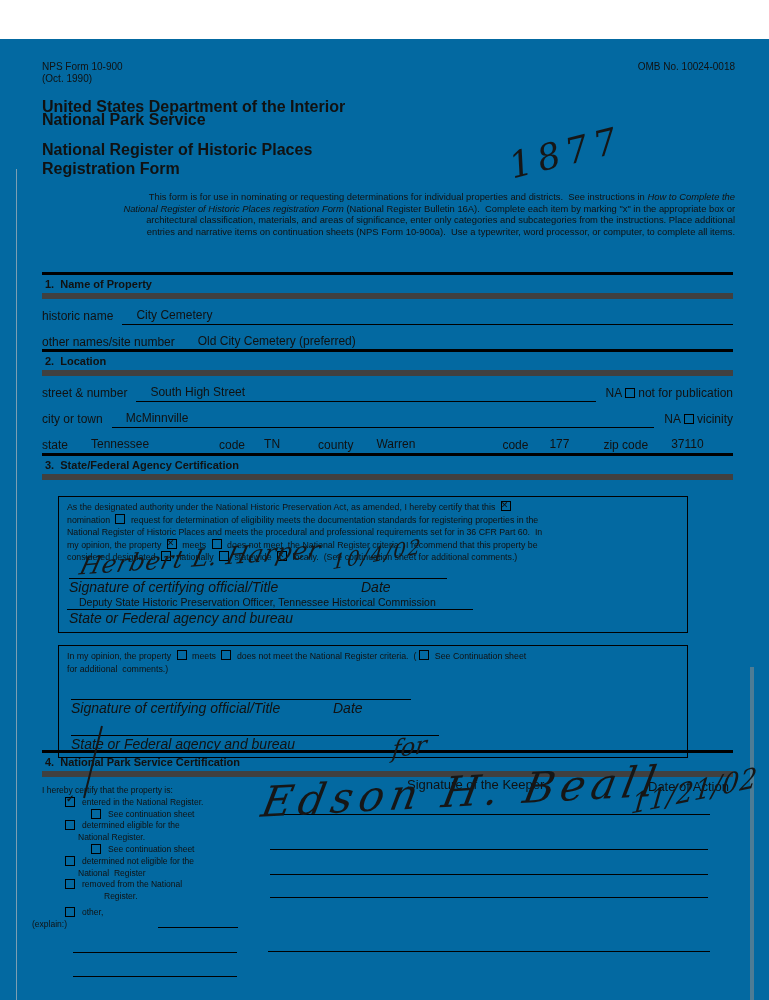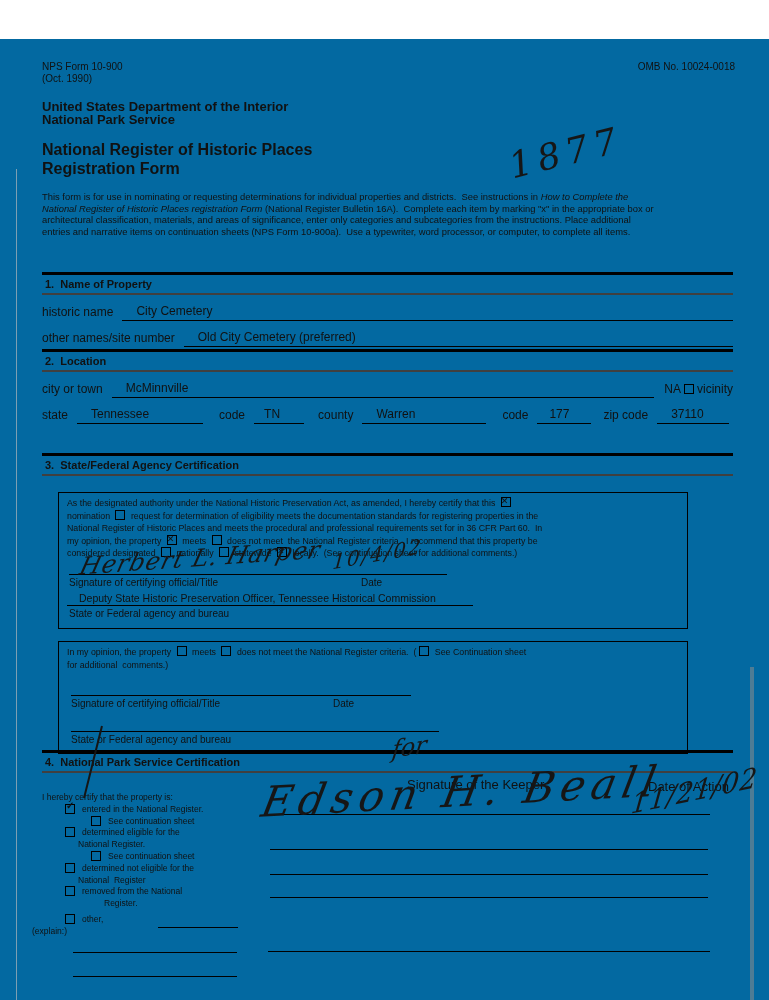--- a/index.html
+++ b/index.html
@@ -6,52 +6,52 @@
   .page{position:relative;width:769px;height:1000px;background:#0369a1;overflow:hidden;
         font-family:"Liberation Sans",sans-serif;color:#111;margin-top:39px;}
   
   .scan-left{position:absolute;left:16px;top:130px;width:1px;height:860px;background:#bdbdbd;opacity:.65;}
   .scan-right{position:absolute;left:750px;top:628px;width:4px;height:372px;background:#8d8d8d;opacity:.55;}
   .scan-bottom{position:absolute;left:22px;top:991px;width:330px;height:1px;background:#cfcfcf;}
 
   .header{padding:22px 34px 0 42px;}
   .hrow{display:flex;justify-content:space-between;align-items:flex-start;}
   .small{font-size:10px;line-height:11.5px;}
-  .dept{margin-top:17px;font-weight:bold;font-size:13px;line-height:12.5px;}
+  .dept{margin-top:17px;font-weight:bold;font-size:16px;line-height:12.5px;}
   .title{margin-top:15px;font-weight:bold;font-size:16px;line-height:18.5px;}
   .instructions{margin-top:13px;font-size:9.4px;line-height:11.7px;}
-  .ins-line{white-space:pre;}
+  .ins-line{white-space:pre;text-align:right;}
   .it{font-style:italic;}
 
   .sec{position:absolute;left:42px;right:36px;}
   .sec1{top:233px;} .sec2{top:310px;} .sec3{top:414px;} .sec4{top:711px;}
-  .sec-head{border-top:3px solid #000;border-bottom:2px solid #404040;font-weight:bold;
+  .sec-head{border-top:3px solid #000;border-bottom:6px solid #404040;font-weight:bold;
             font-size:11px;padding:3px 0 3px 3px;white-space:pre;}
 
   .frow{display:flex;align-items:flex-end;margin-top:9px;font-size:12px;}
   .flabel{white-space:nowrap;padding-right:9px;padding-bottom:2px;}
   .fval{flex:1;border-bottom:1.5px solid #000;padding:0 0 2px 14px;white-space:nowrap;}
   .fval.fixed{flex:none;}
   .na-group{white-space:nowrap;padding-left:10px;padding-bottom:2px;}
 
   .cb{display:inline-block;width:8px;height:8px;border:1.2px solid #000;line-height:8px;
       text-align:center;vertical-align:-1px;margin:0 3px;position:relative;}
   .cb i{font-style:normal;font-size:9px;line-height:8px;position:absolute;left:-1px;top:-1px;}
   .cb i.chk{font-weight:bold;font-size:10px;left:0;top:-3px;}
 
   .cert-box{margin:16px 0 0 16px;width:612px;border:1.5px solid #000;
             padding:4px 8px 4px 8px;font-size:8.8px;line-height:12.6px;}
   .box-line{white-space:pre;}
   .sig-area{position:relative;height:36px;}
   .sig-line{position:absolute;border-bottom:1.8px solid #000;}
-  .sig-lab{position:absolute;font-size:10px;white-space:nowrap;}
+  .sig-lab{position:absolute;font-size:14px;white-space:nowrap;font-style:italic;}
   .agency-area{position:relative;height:28px;}
   .agency-val{position:absolute;left:12px;top:-4px;font-size:10.5px;white-space:nowrap;}
 
-  .s4-content{padding-top:19px;font-size:8.5px;line-height:11.8px;}
+  .s4-content{padding-top:8px;font-size:8.5px;line-height:11.8px;}
   .s4-intro{white-space:pre;}
   .cbrow{display:flex;align-items:flex-start;}
   .ind1{padding-left:20px;} .ind2{padding-left:46px;}
   .cbrow .lbl{padding-left:4px;white-space:pre;text-align:right;}
   .line2a{padding-left:36px;white-space:pre;}
   .line2b{padding-left:62px;white-space:pre;}
   .explain{margin-left:-10px;white-space:pre;}
   .other-row{margin-top:4px;}
 
   .abs{position:absolute;white-space:nowrap;}
@@ -102,20 +102,25 @@
       <span class="fval"><span>City Cemetery</span></span>
     </div>
     <div class="frow">
       <span class="flabel">other names/site number</span>
       <span class="fval"><span>Old City Cemetery (preferred)</span></span>
     </div>
   </div>
 
   <div class="sec sec2">
     <div class="sec-head">2.  Location</div>
+    <div class="frow">
+      <span class="flabel">street &amp; number</span>
+      <span class="fval"><span>South High Street</span></span>
+      <span class="na-group"><span>NA</span><span class="cb"></span><span>not for publication</span></span>
+    </div>
     <div class="frow">
       <span class="flabel">city or town</span>
       <span class="fval"><span>McMinnville</span></span>
       <span class="na-group"><span>NA</span><span class="cb"></span><span>vicinity</span></span>
     </div>
     <div class="frow">
       <span class="flabel">state</span>
       <span class="fval fixed" style="width:112px"><span>Tennessee</span></span>
       <span class="flabel" style="padding-left:16px">code</span>
       <span class="fval fixed" style="width:40px;padding-left:10px"><span>TN</span></span>

